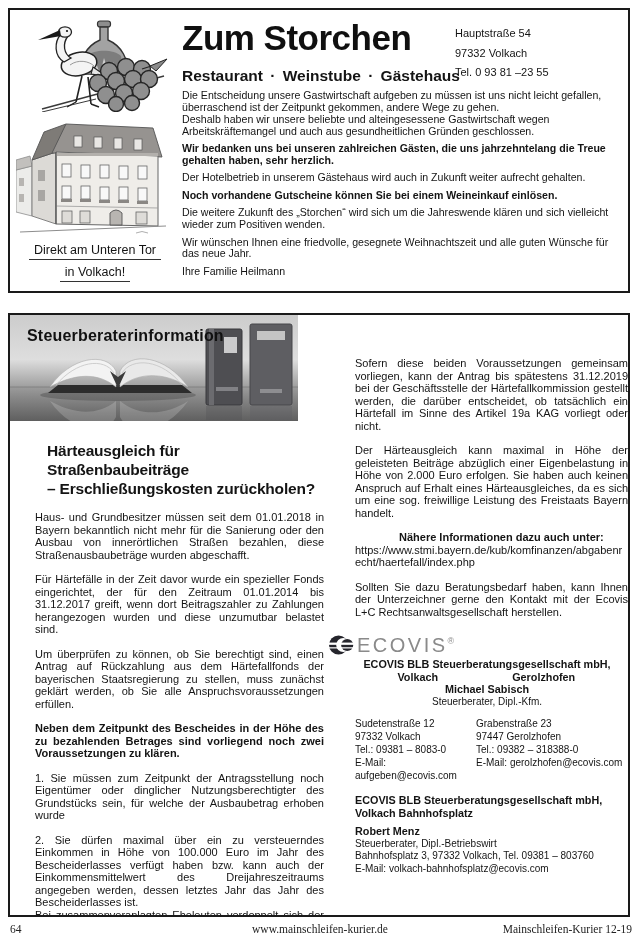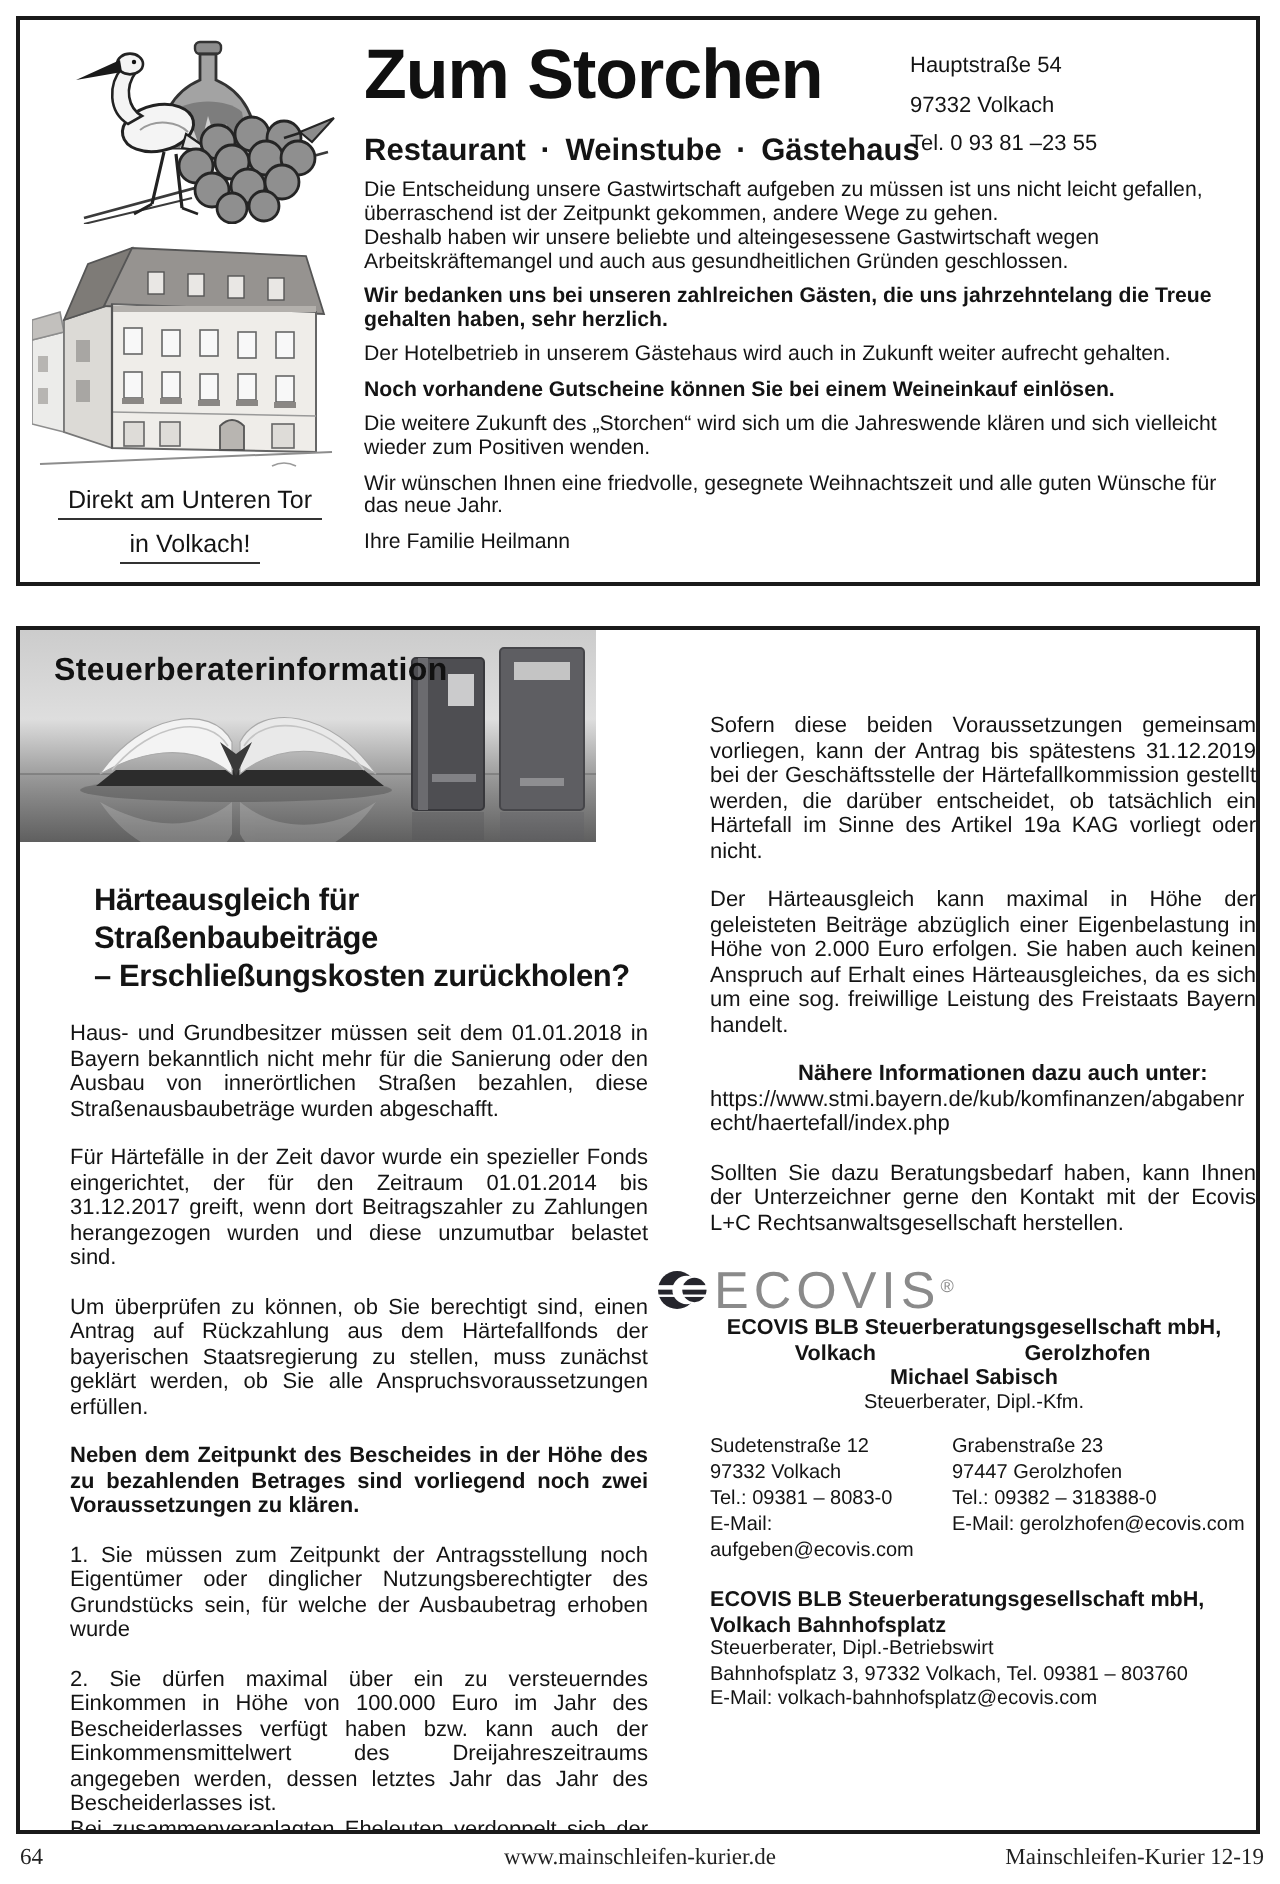--- a/index.html
+++ b/index.html
@@ -37,21 +37,21 @@
   .col p.tight { margin-bottom:0; }
   #left-col  { left:25px;  top:126px; width:289px; }
   #right-col { left:345px; top:42px;  width:273px; }
   .tax-heading { font-size:15.5px; line-height:19px; font-weight:bold; letter-spacing:-0.2px; text-align:left; margin-bottom:13px;margin-left:12px; }
   .url { word-break:break-all; text-align:left; }
 
   
   .ecovis { margin-top:14px; position:relative; text-align:left; }
   .ecovis-row { position:relative; height:26px; margin-left:2px; }
   .ecovis-icon { position:absolute; left:-28px; top:0; }
-  .ecovis-word { font-size:26px; letter-spacing:2.5px; color:#8a8a8a; line-height:26px; }
+  .ecovis-word { font-size:20px; letter-spacing:2.5px; color:#8a8a8a; line-height:26px; }
   .ecovis-reg { font-size:9px; color:#8a8a8a; vertical-align:8px; letter-spacing:0; }
   .ecovis-sub { font-size:17px; letter-spacing:4.2px; color:#8a8a8a; margin:5px 0 10px 2px; white-space:nowrap; }
   .firm-header { width:252px; text-align:center; font-size:10.8px; line-height:12.5px; margin-left:6px; }
   .firm-cities { display:flex; }
   .firm-cities span { display:block; }
   .firm-cities .c1 { width:45%; text-align:center; }
   .firm-cities .c2 { width:55%; text-align:center; }
   .office-cols { display:flex; margin-top:9px; font-size:10px; line-height:13px; text-align:left; }
   .office-cols .oc1 { width:121px; }
   .office-cols .oc2 { flex:1; }
@@ -295,20 +295,21 @@
             <div>Grabenstraße 23</div>
             <div>97447 Gerolzhofen</div>
             <div>Tel.: 09382 – 318388-0</div>
             <div>E-Mail: gerolzhofen@ecovis.com</div>
           </div>
         </div>
 
         <div class="firm2">
           <div class="b">ECOVIS BLB Steuerberatungsgesellschaft mbH,</div>
           <div class="b">Volkach Bahnhofsplatz</div>
+          <div class="b" style="margin-top:6px;">Robert Menz</div>
           <div class="small">Steuerberater, Dipl.-Betriebswirt</div>
           <div class="small">Bahnhofsplatz 3, 97332 Volkach, Tel. 09381 – 803760</div>
           <div class="small">E-Mail: volkach-bahnhofsplatz@ecovis.com</div>
         </div>
       </div>
     </div>
   </div>
 
   <div class="footer">
     <span class="fw">www.mainschleifen-kurier.de</span>

